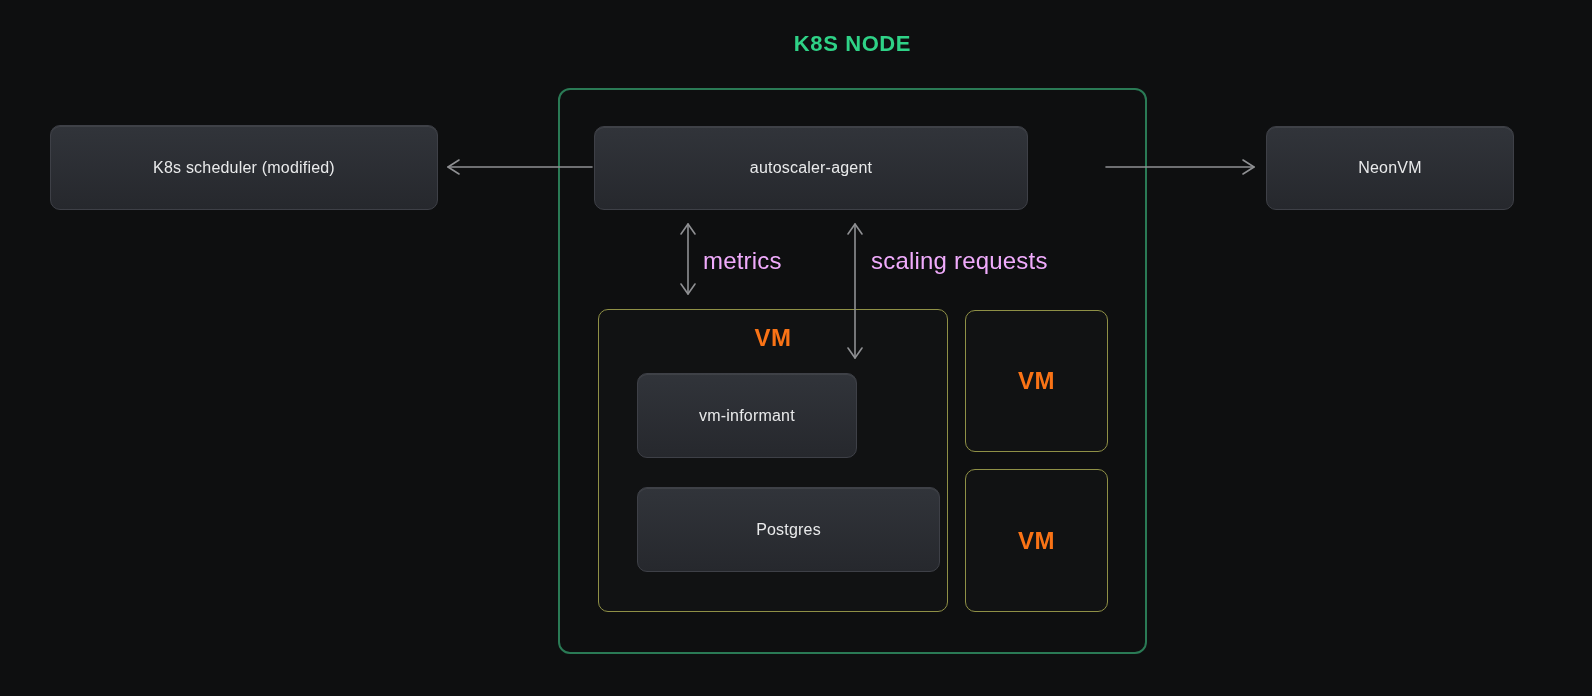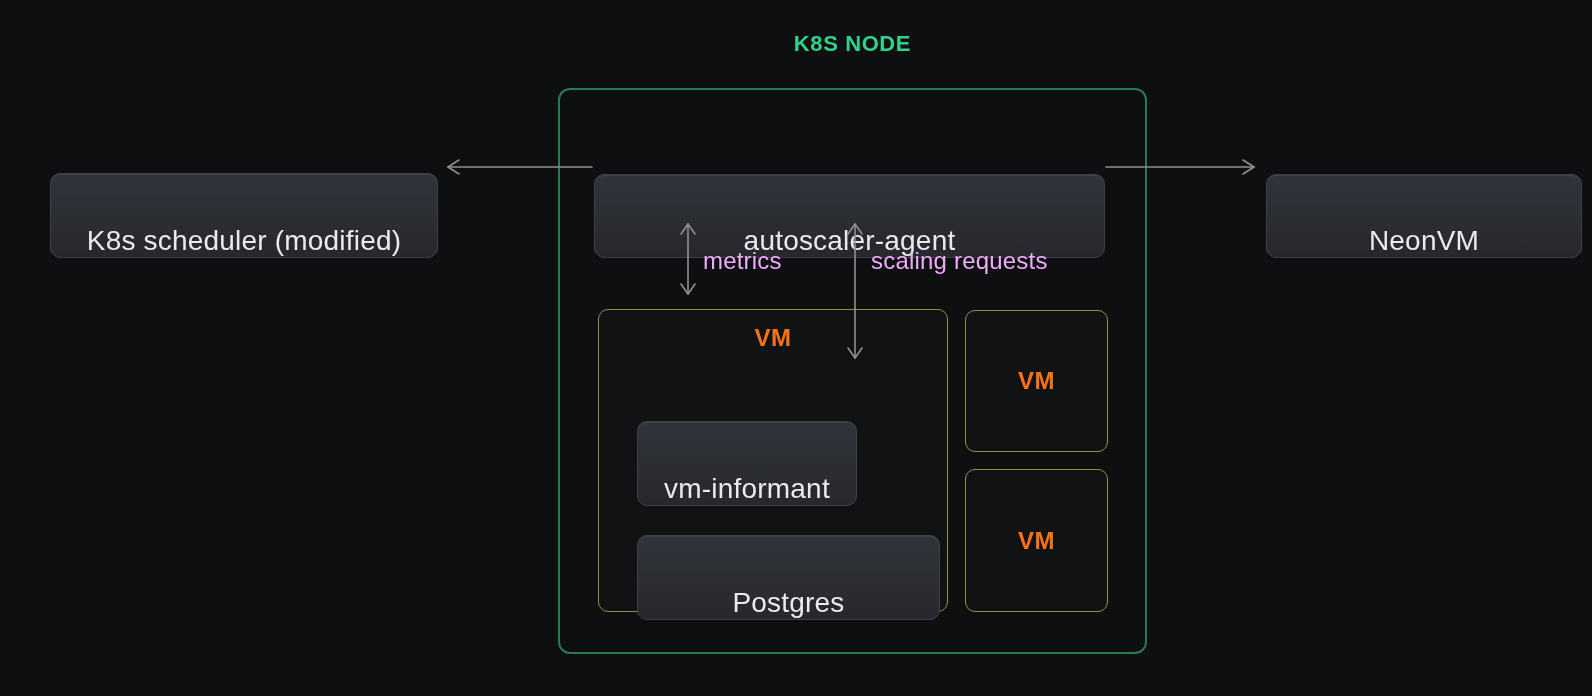--- a/index.html
+++ b/index.html
@@ -18,26 +18,25 @@
 
   
   .node-box {
     position: absolute;
     box-sizing: border-box;
     border-radius: 10px;
     background: linear-gradient(180deg, #31343a 0%, #26282d 100%);
     border: 1px solid #3e4047;
     box-shadow: inset 0 1px 0 rgba(255,255,255,0.07);
     display: flex;
-    align-items: flex-end;
+    align-items: center;
     justify-content: center;
     color: #e9eaeb;
-    font-size: 28px;
+    font-size: 16px;
     letter-spacing: 0.2px;
-    margin-top: 48px;
   }
 
   
   .k8s-node-frame {
     position: absolute;
     box-sizing: border-box;
     border: 2px solid #2a7a55;
     border-radius: 12px;
     background: transparent;
   }
@@ -105,25 +104,25 @@
 <div id="canvas">
 
   <div class="k8s-node-title" style="left:558px; top:31px; width:589px;">K8S NODE</div>
 
   <div class="k8s-node-frame" style="left:558px; top:88px; width:589px; height:566px;"></div>
 
   <div class="node-box" style="left:50px; top:125px; width:388px; height:85px;">
     <span>K8s scheduler (modified)</span>
   </div>
 
-  <div class="node-box" style="left:594px; top:126px; width:511px; height:84px;">
+  <div class="node-box" style="left:594px; top:126px; width:434px; height:84px;">
     <span>autoscaler-agent</span>
   </div>
 
-  <div class="node-box" style="left:1266px; top:126px; width:316px; height:84px;">
+  <div class="node-box" style="left:1266px; top:126px; width:248px; height:84px;">
     <span>NeonVM</span>
   </div>
 
   <div class="vm-frame" style="left:598px; top:309px; width:350px; height:303px;">
     <div class="vm-label vm-label-top">VM</div>
   </div>
 
   <div class="node-box" style="left:637px; top:373px; width:220px; height:85px;">
     <span>vm-informant</span>
   </div>

